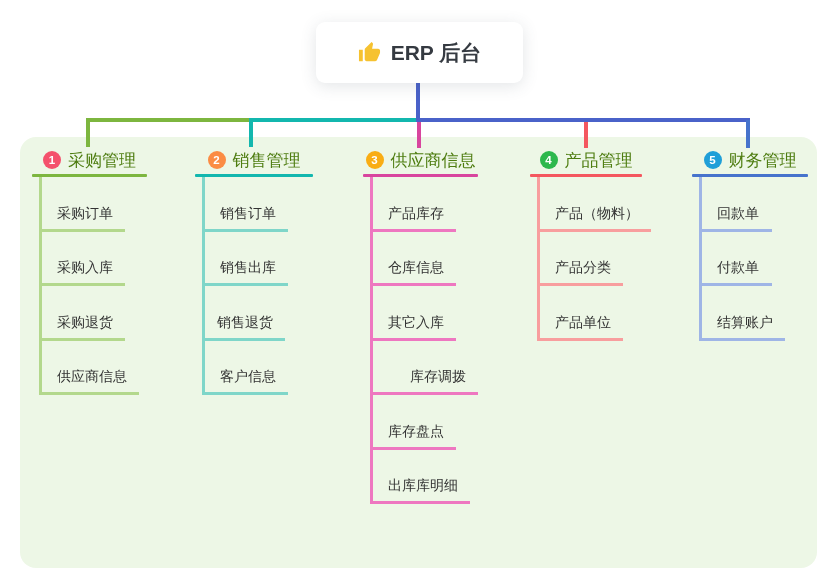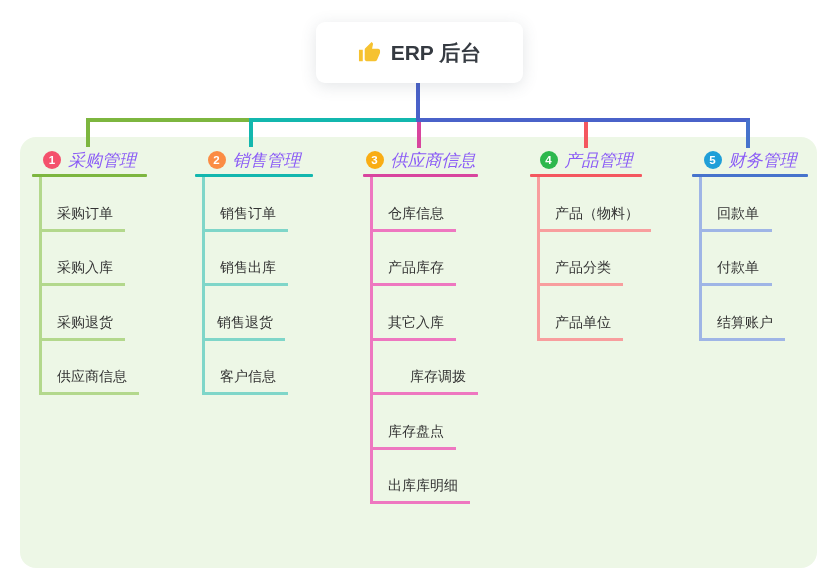--- a/index.html
+++ b/index.html
@@ -29,21 +29,21 @@
   .drop{position:absolute;width:4px;}
   .branch{position:absolute;top:149px;}
   .branch-head{
     display:flex;align-items:center;justify-content:center;gap:7px;height:22px;
   }
   .badge{
     width:18px;height:18px;border-radius:50%;flex:0 0 18px;
     color:#fff;font-size:11.5px;font-weight:700;line-height:18px;
     display:flex;align-items:center;justify-content:center;
   }
-  .branch-label{font-size:17px;font-weight:500;color:#8b5cf6;white-space:nowrap;font-style:italic;}
+  .branch-label{font-size:17px;font-weight:500;color:#4d7c0f;white-space:nowrap;}
   .branch-underline{height:3px;margin-top:3px;border-radius:1px;}
   .branch-children{position:absolute;left:7px;top:28px;border-left:3px solid;}
   .child{
     height:54.5px;box-sizing:border-box;border-bottom:3px solid;
     display:flex;align-items:flex-end;
     padding:0 12px 6px 15px;width:fit-content;min-width:70px;
     white-space:nowrap;font-size:14px;color:#333;
   }
 </style>
 </head>
@@ -115,24 +115,24 @@
       </div>
   </div>
     <div class="branch" style="left: 363px; width: 115px;">
     <div class="branch-head">
       <span class="badge" style="background: rgb(249, 173, 20);">3</span>
       <span class="branch-label">供应商信息</span>
     </div>
     <div class="branch-underline" style="background: rgb(216, 69, 158);"></div>
     <div class="branch-children" style="border-left-color: rgb(238, 119, 192);">
         <div class="child" style="border-bottom-color: rgb(238, 119, 192);">
-          <span>仓库信息</span>
+          <span>产品库存</span>
         </div>
         <div class="child" style="border-bottom-color: rgb(238, 119, 192);">
-          <span>产品库存</span>
+          <span>仓库信息</span>
         </div>
         <div class="child" style="border-bottom-color: rgb(238, 119, 192);">
           <span>其它入库</span>
         </div>
         <div class="child" style="border-bottom-color: rgb(238, 119, 192); padding-left: 37px;">
           <span>库存调拨</span>
         </div>
         <div class="child" style="border-bottom-color: rgb(238, 119, 192);">
           <span>库存盘点</span>
         </div>

